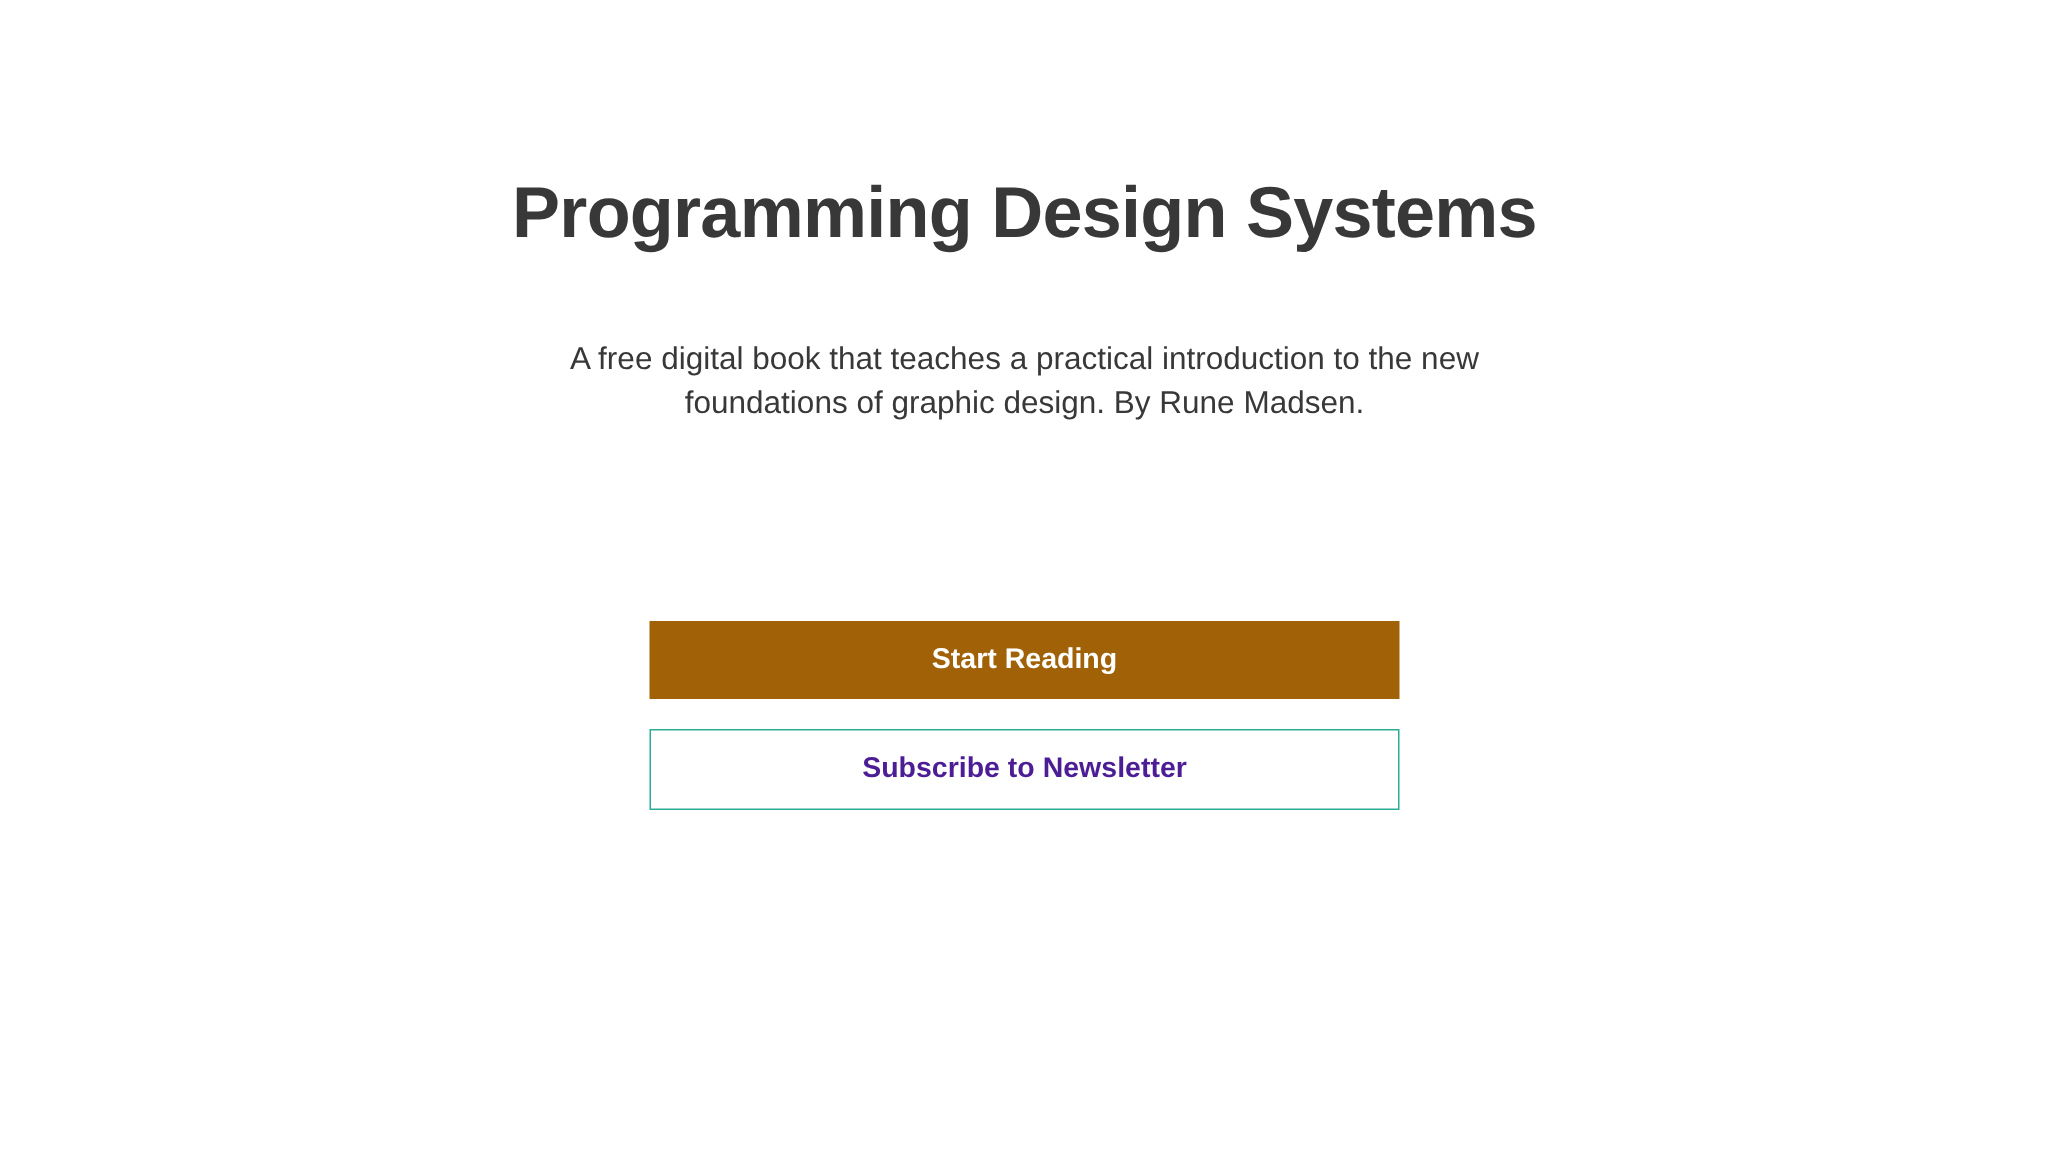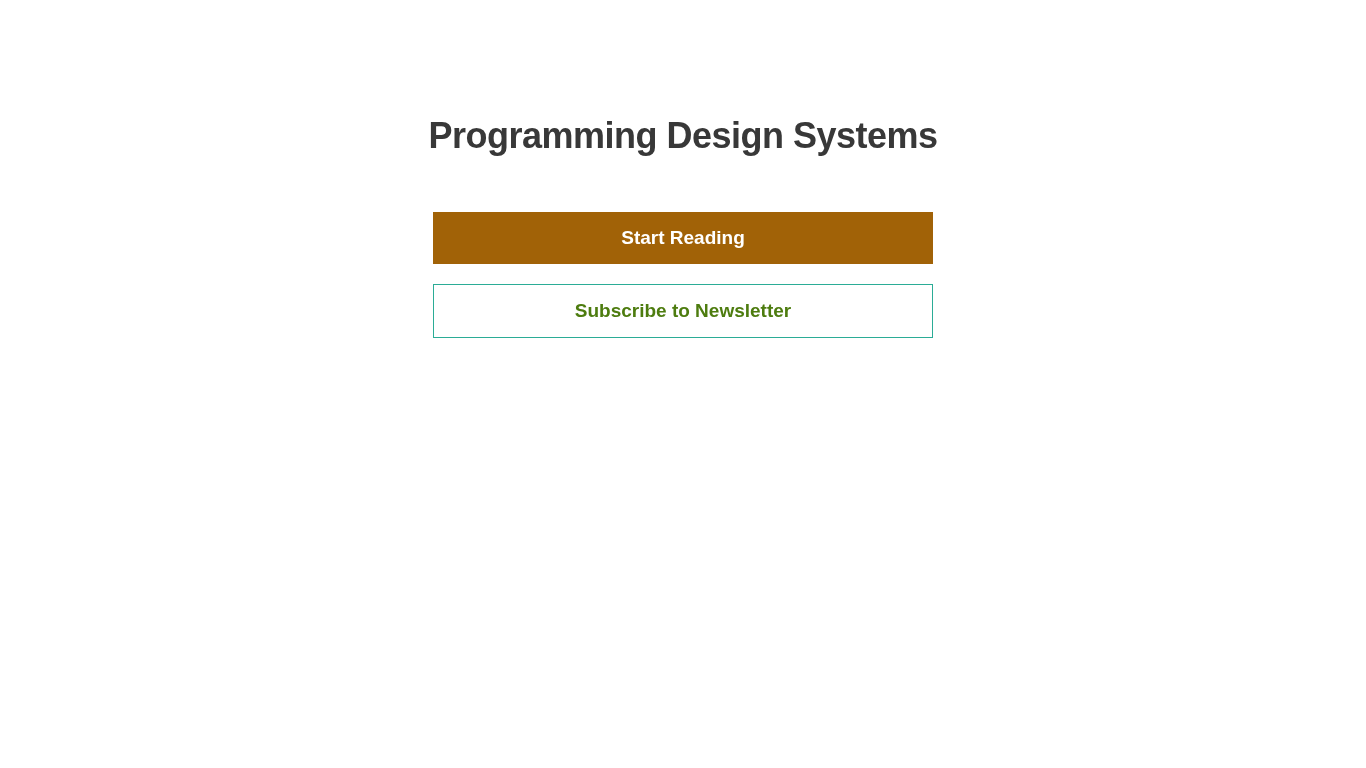--- a/index.html
+++ b/index.html
@@ -18,21 +18,21 @@
     
     .container {
       display: flex;
       flex-direction: column;
       align-items: center;
       width: 100%;
       padding-top: 115px;
     }
     
     .page-title {
-      font-size: 36px;
+      font-size: 48px;
       font-weight: 700;
       color: #383838;
       text-align: center;
       letter-spacing: -0.5px;
       margin-bottom: 55px;
     }
     
     .description {
       font-size: 21px;
       color: #383838;
@@ -61,26 +61,27 @@
       font-family: inherit;
     }
     
     .btn-primary {
       background-color: #a16207;
       color: #ffffff;
     }
     
     .btn-secondary {
       background-color: #ffffff;
-      color: #4d7c0f;
+      color: #4c1d95;
       border: 1.5px solid #2bac96;
     }
   </style>
 </head>
 <body>
 
 <div class="container">
   <h1 class="page-title">Programming Design Systems</h1>
+  <p class="description">A free digital book that teaches a practical introduction to the new foundations of graphic design. By Rune Madsen.</p>
   <div class="button-group">
     <button class="btn btn-primary">Start Reading</button>
     <button class="btn btn-secondary">Subscribe to Newsletter</button>
   </div>
 </div>
 
 </body></html>

